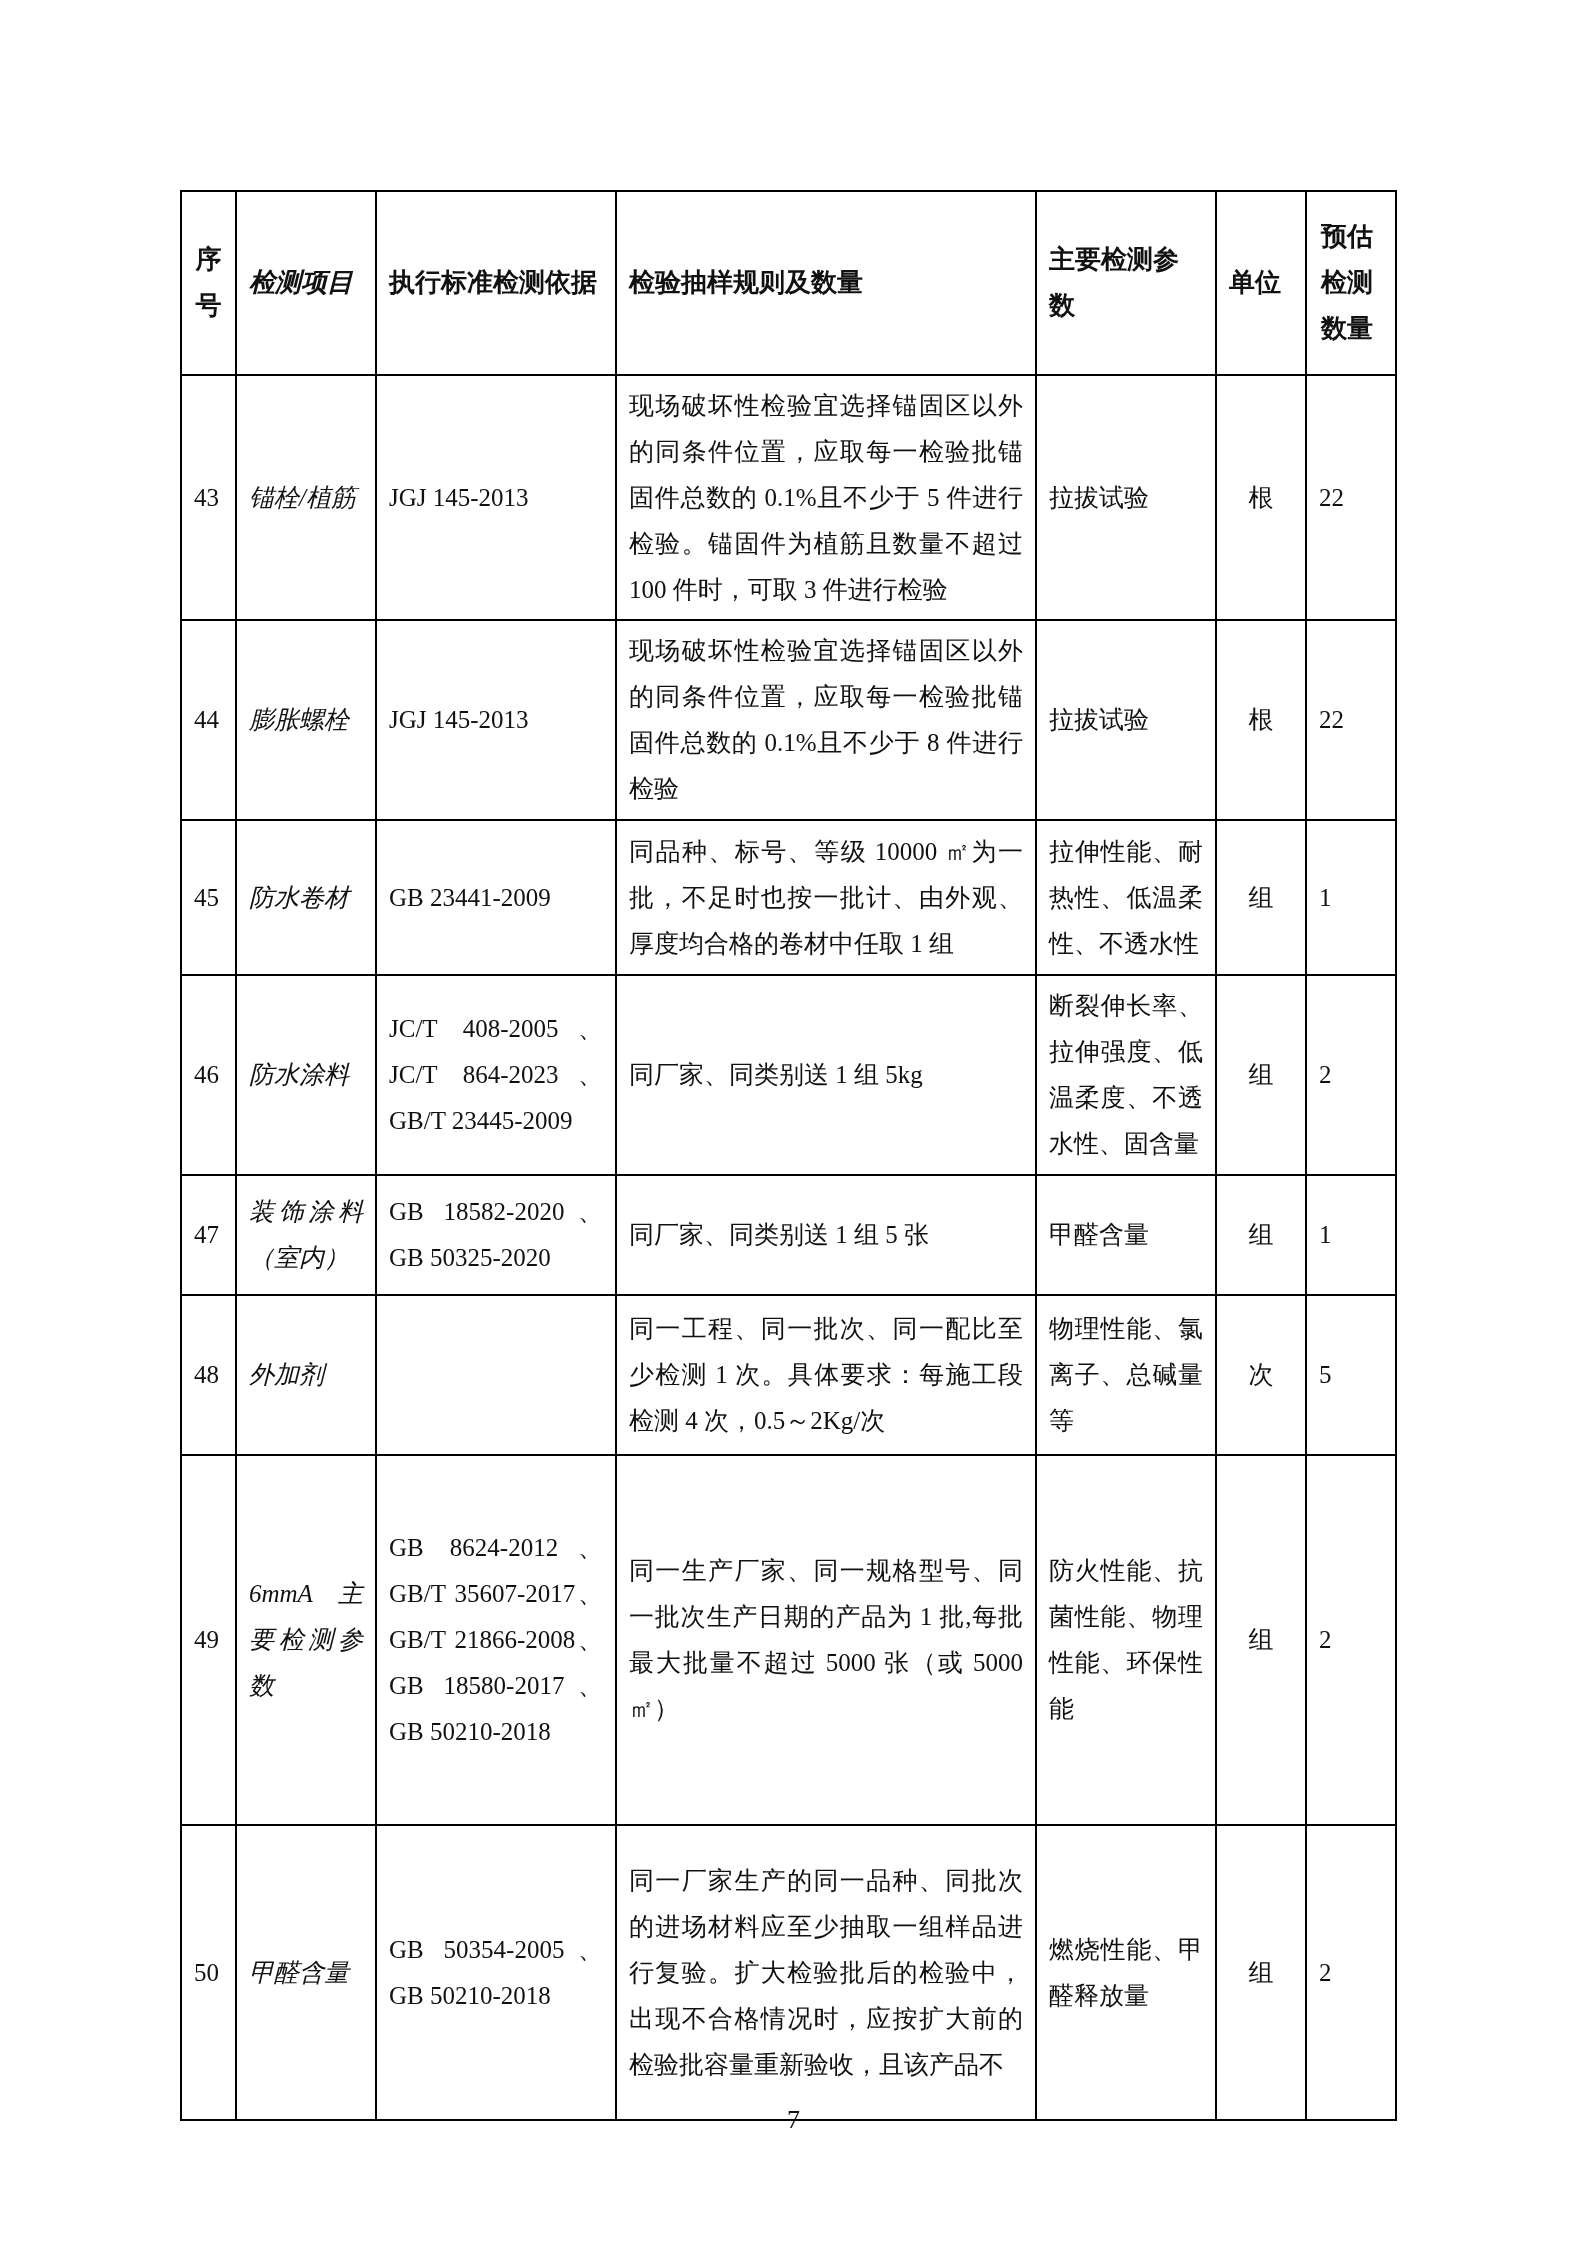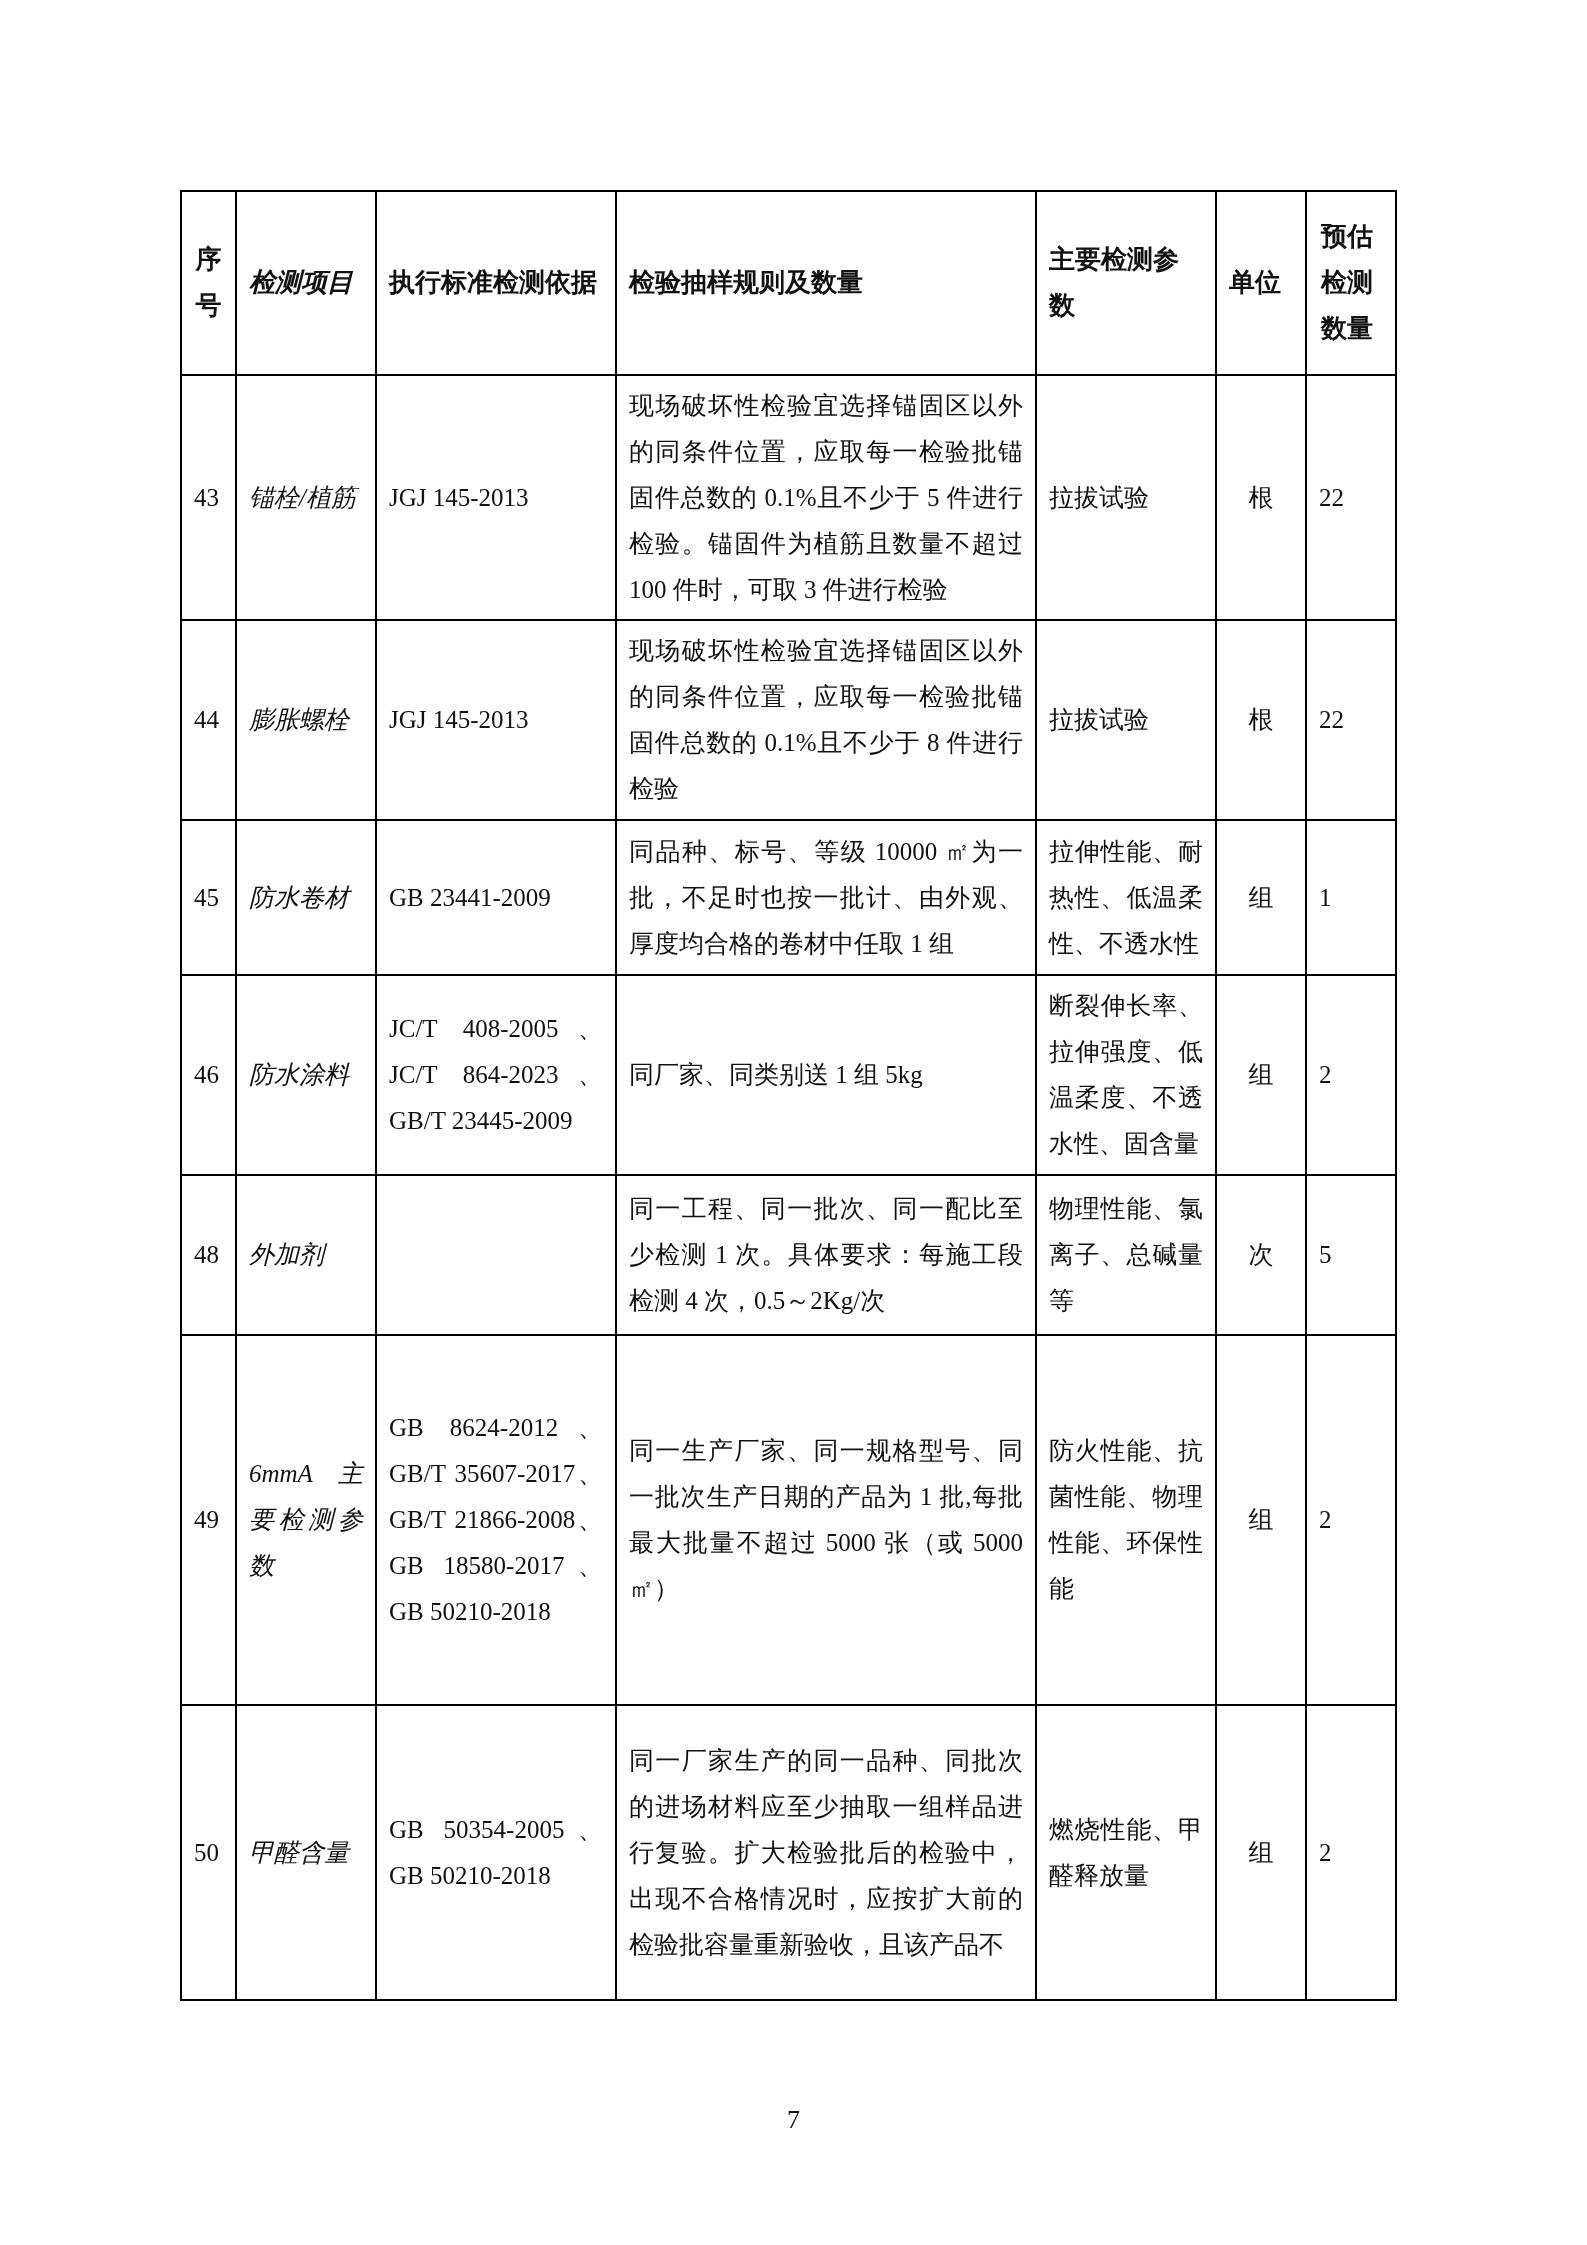--- a/index.html
+++ b/index.html
@@ -140,20 +140,29 @@
       </tr>
       <tr class="r46">
         <td class="c-no">46</td>
         <td class="c-item">防水涂料</td>
         <td class="c-std">JC/T 408-2005、JC/T 864-2023、GB/T 23445-2009</td>
         <td class="c-samp">同厂家、同类别送 1 组 5kg</td>
         <td class="c-par">断裂伸长率、拉伸强度、低温柔度、不透水性、固含量</td>
         <td class="c-unit">组</td>
         <td class="c-qty">2</td>
       </tr>
+      <tr class="r47">
+        <td class="c-no">47</td>
+        <td class="c-item">装饰涂料（室内）</td>
+        <td class="c-std">GB 18582-2020、GB 50325-2020</td>
+        <td class="c-samp">同厂家、同类别送 1 组 5 张</td>
+        <td class="c-par">甲醛含量</td>
+        <td class="c-unit">组</td>
+        <td class="c-qty">1</td>
+      </tr>
       <tr class="r48">
         <td class="c-no">48</td>
         <td class="c-item">外加剂</td>
         <td class="c-std"></td>
         <td class="c-samp">同一工程、同一批次、同一配比至少检测 1 次。具体要求：每施工段检测 4 次，0.5～2Kg/次</td>
         <td class="c-par">物理性能、氯离子、总碱量等</td>
         <td class="c-unit">次</td>
         <td class="c-qty">5</td>
       </tr>
       <tr class="r49">

